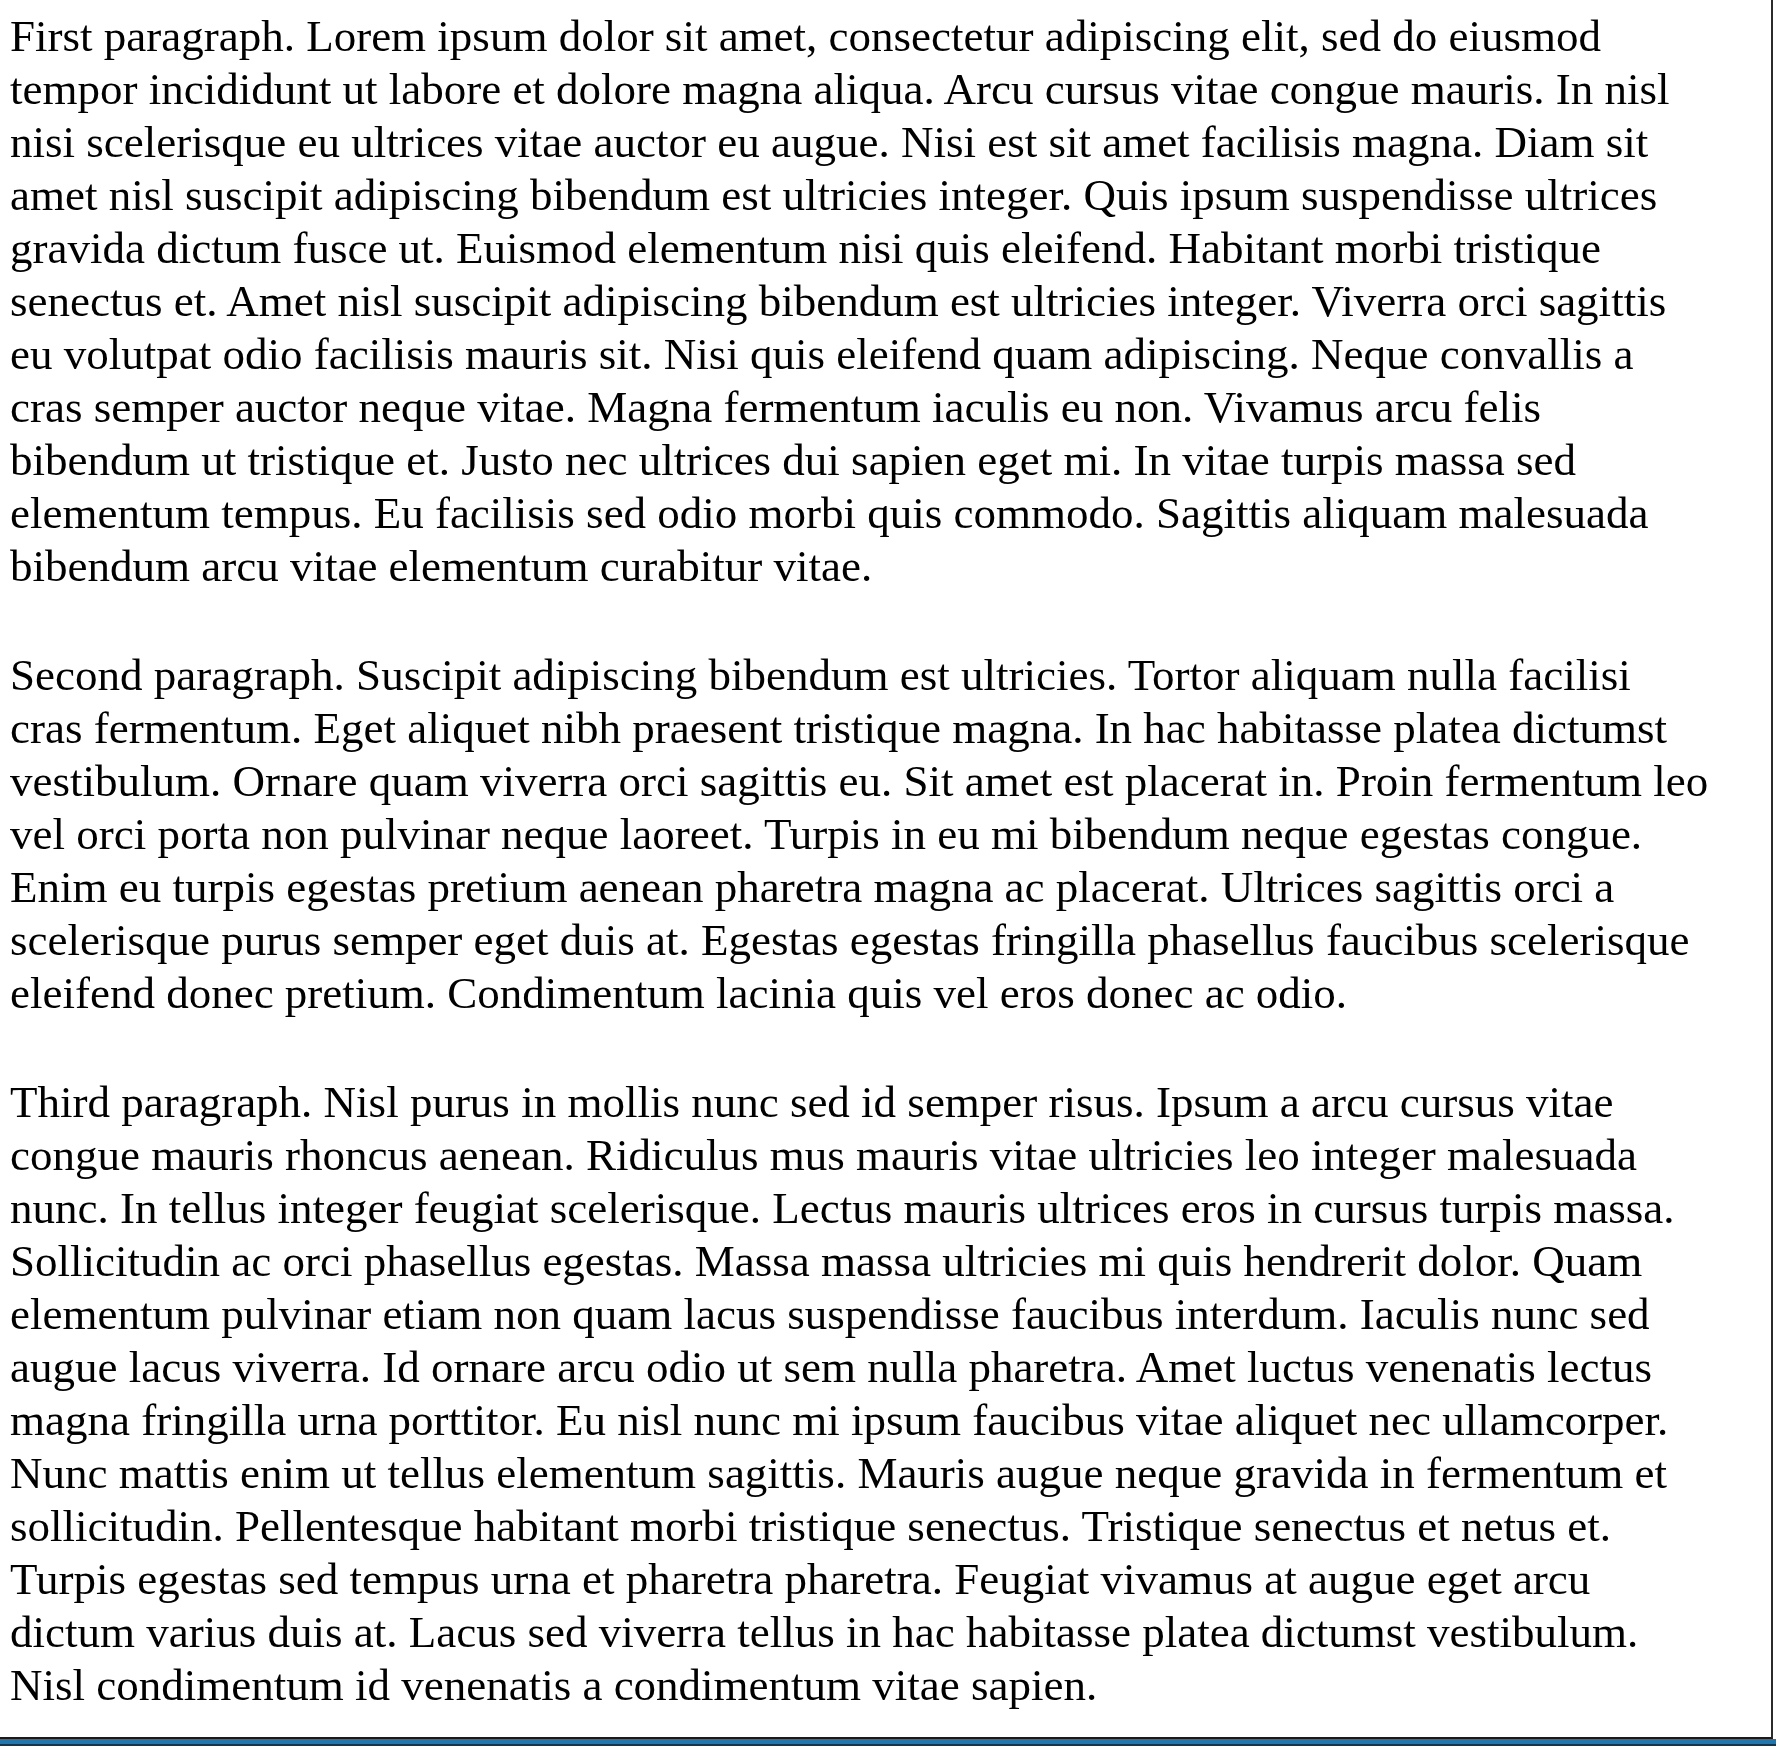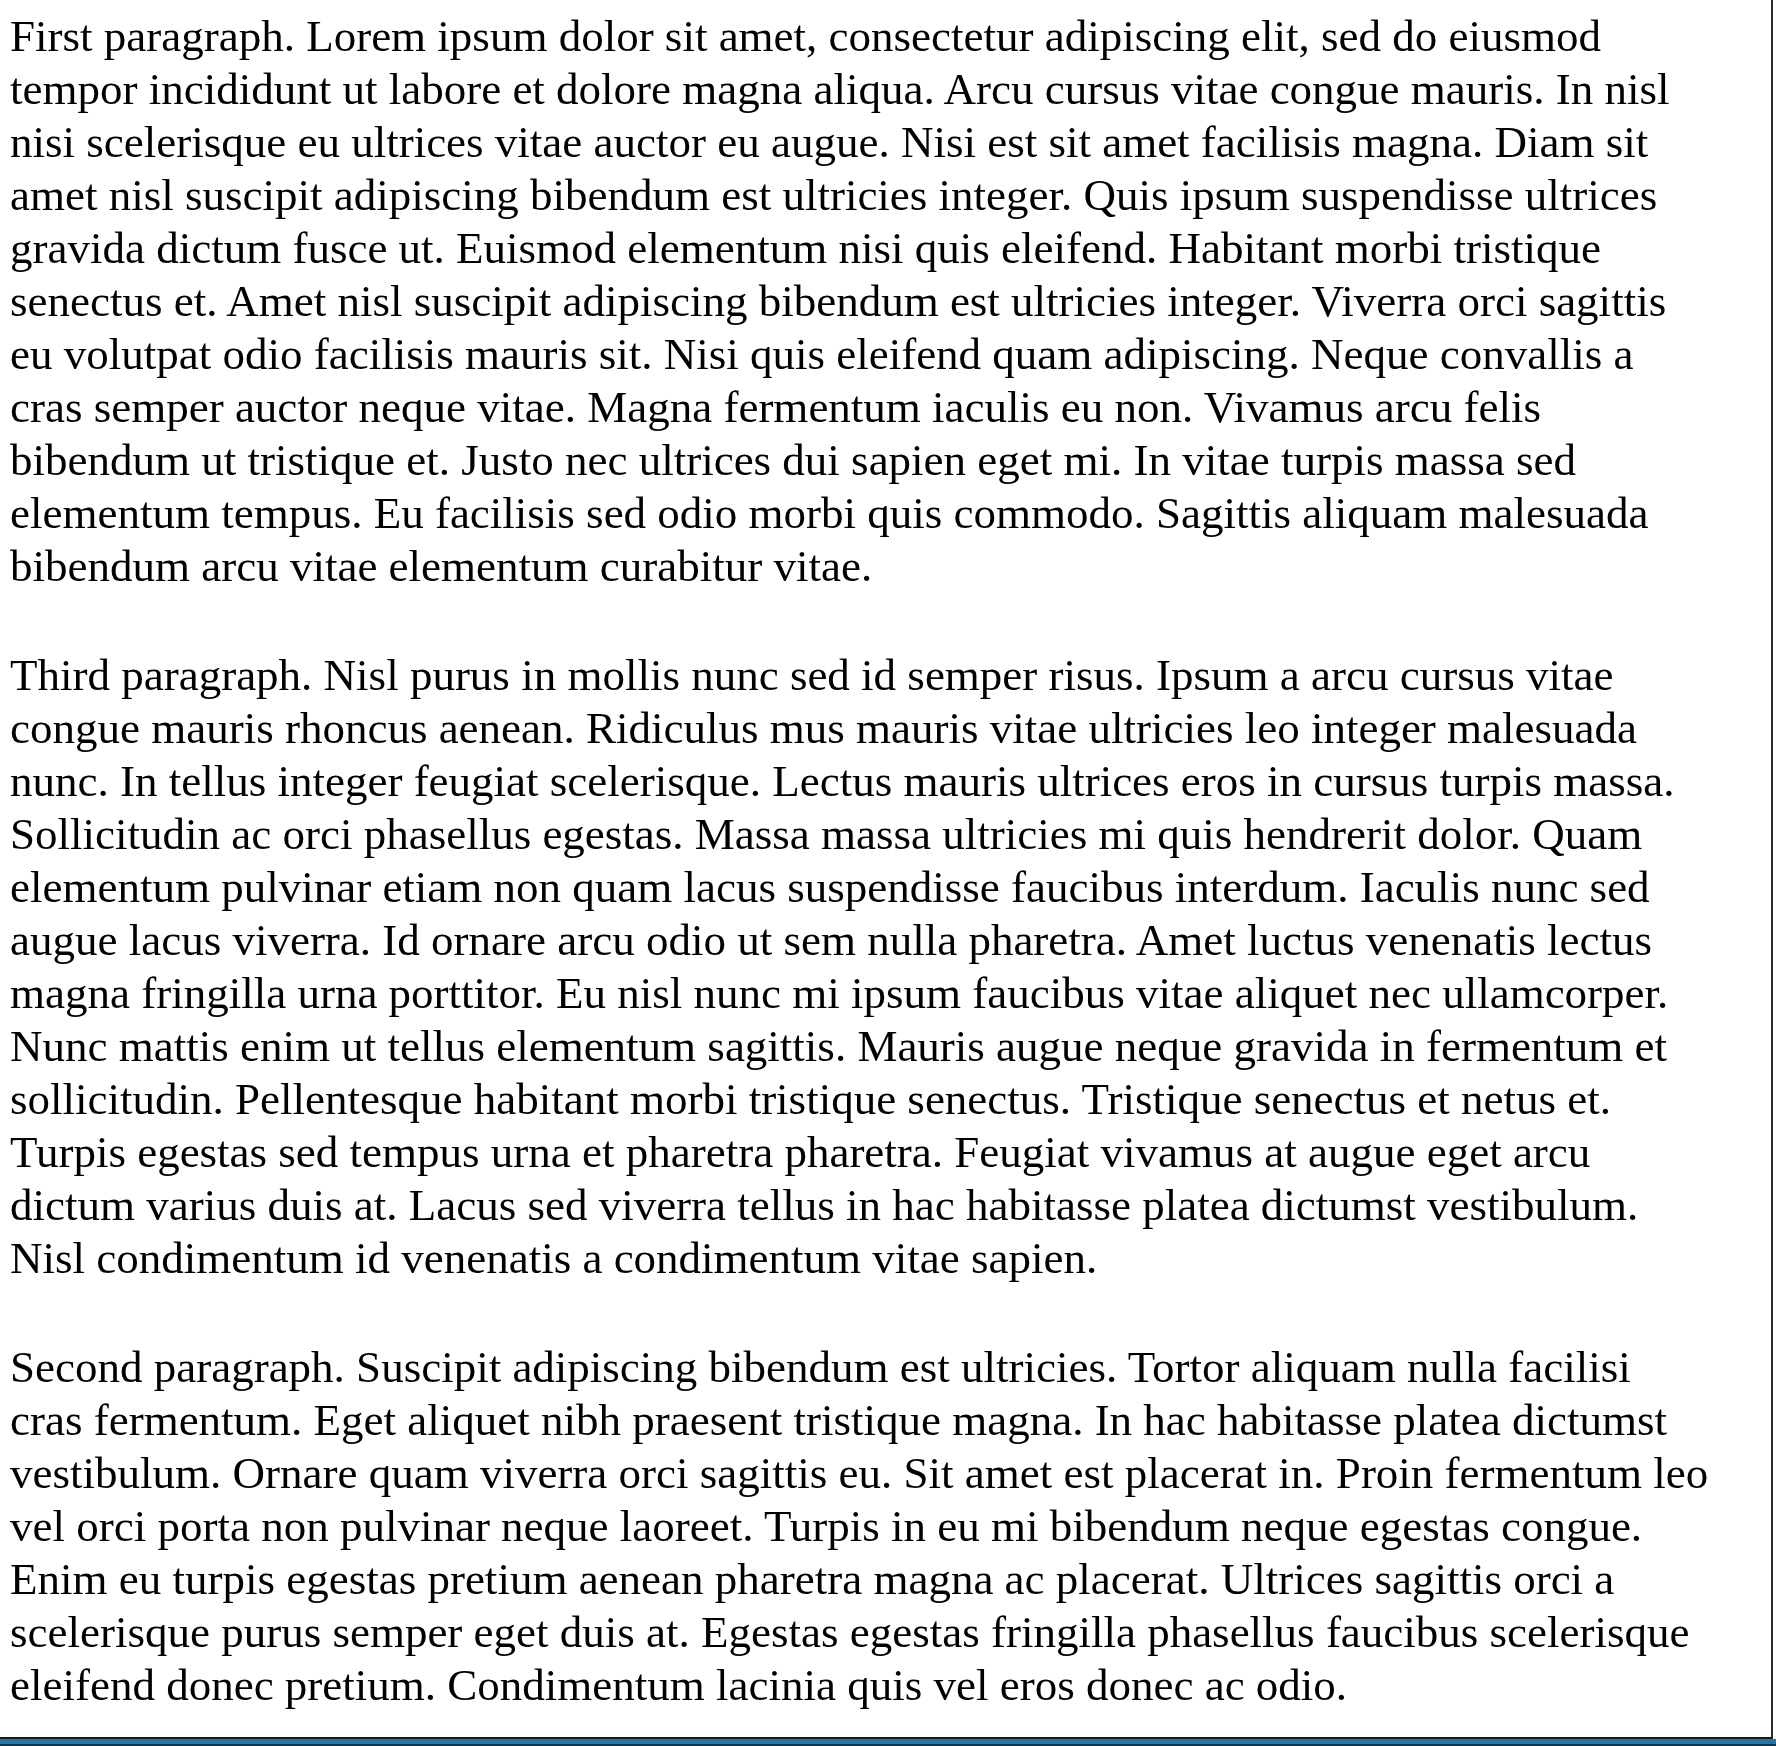--- a/index.html
+++ b/index.html
@@ -44,33 +44,33 @@
 tempor incididunt ut labore et dolore magna aliqua. Arcu cursus vitae congue mauris. In nisl
 nisi scelerisque eu ultrices vitae auctor eu augue. Nisi est sit amet facilisis magna. Diam sit
 amet nisl suscipit adipiscing bibendum est ultricies integer. Quis ipsum suspendisse ultrices
 gravida dictum fusce ut. Euismod elementum nisi quis eleifend. Habitant morbi tristique
 senectus et. Amet nisl suscipit adipiscing bibendum est ultricies integer. Viverra orci sagittis
 eu volutpat odio facilisis mauris sit. Nisi quis eleifend quam adipiscing. Neque convallis a
 cras semper auctor neque vitae. Magna fermentum iaculis eu non. Vivamus arcu felis
 bibendum ut tristique et. Justo nec ultrices dui sapien eget mi. In vitae turpis massa sed
 elementum tempus. Eu facilisis sed odio morbi quis commodo. Sagittis aliquam malesuada
 bibendum arcu vitae elementum curabitur vitae.</p>
+  <p>Second paragraph. Suscipit adipiscing bibendum est ultricies. Tortor aliquam nulla facilisi
+cras fermentum. Eget aliquet nibh praesent tristique magna. In hac habitasse platea dictumst
+vestibulum. Ornare quam viverra orci sagittis eu. Sit amet est placerat in. Proin fermentum leo
+vel orci porta non pulvinar neque laoreet. Turpis in eu mi bibendum neque egestas congue.
+Enim eu turpis egestas pretium aenean pharetra magna ac placerat. Ultrices sagittis orci a
+scelerisque purus semper eget duis at. Egestas egestas fringilla phasellus faucibus scelerisque
+eleifend donec pretium. Condimentum lacinia quis vel eros donec ac odio.</p>
   <p>Third paragraph. Nisl purus in mollis nunc sed id semper risus. Ipsum a arcu cursus vitae
 congue mauris rhoncus aenean. Ridiculus mus mauris vitae ultricies leo integer malesuada
 nunc. In tellus integer feugiat scelerisque. Lectus mauris ultrices eros in cursus turpis massa.
 Sollicitudin ac orci phasellus egestas. Massa massa ultricies mi quis hendrerit dolor. Quam
 elementum pulvinar etiam non quam lacus suspendisse faucibus interdum. Iaculis nunc sed
 augue lacus viverra. Id ornare arcu odio ut sem nulla pharetra. Amet luctus venenatis lectus
 magna fringilla urna porttitor. Eu nisl nunc mi ipsum faucibus vitae aliquet nec ullamcorper.
 Nunc mattis enim ut tellus elementum sagittis. Mauris augue neque gravida in fermentum et
 sollicitudin. Pellentesque habitant morbi tristique senectus. Tristique senectus et netus et.
 Turpis egestas sed tempus urna et pharetra pharetra. Feugiat vivamus at augue eget arcu
 dictum varius duis at. Lacus sed viverra tellus in hac habitasse platea dictumst vestibulum.
 Nisl condimentum id venenatis a condimentum vitae sapien.</p>
-  <p>Second paragraph. Suscipit adipiscing bibendum est ultricies. Tortor aliquam nulla facilisi
-cras fermentum. Eget aliquet nibh praesent tristique magna. In hac habitasse platea dictumst
-vestibulum. Ornare quam viverra orci sagittis eu. Sit amet est placerat in. Proin fermentum leo
-vel orci porta non pulvinar neque laoreet. Turpis in eu mi bibendum neque egestas congue.
-Enim eu turpis egestas pretium aenean pharetra magna ac placerat. Ultrices sagittis orci a
-scelerisque purus semper eget duis at. Egestas egestas fringilla phasellus faucibus scelerisque
-eleifend donec pretium. Condimentum lacinia quis vel eros donec ac odio.</p>
 </div>
 <div class="bottom-bar"></div>
 
 </body></html>

